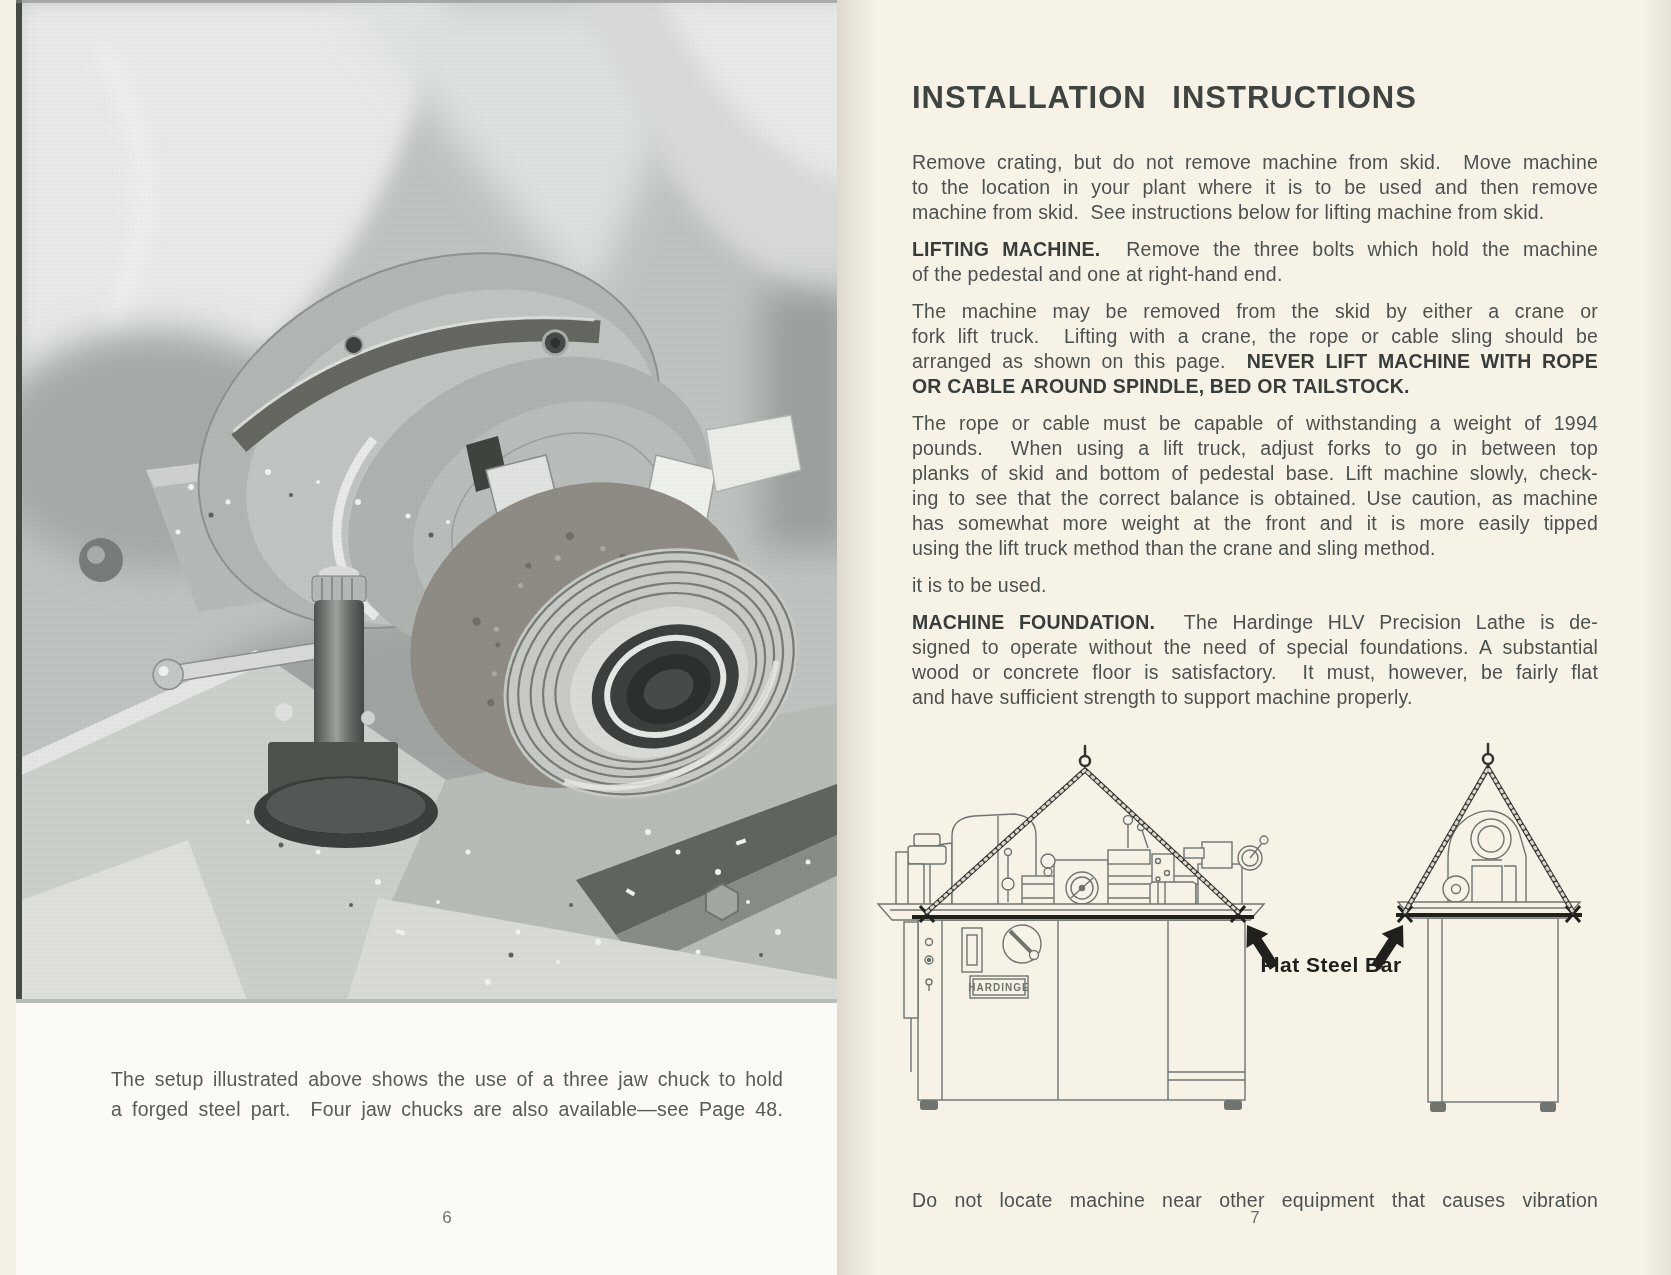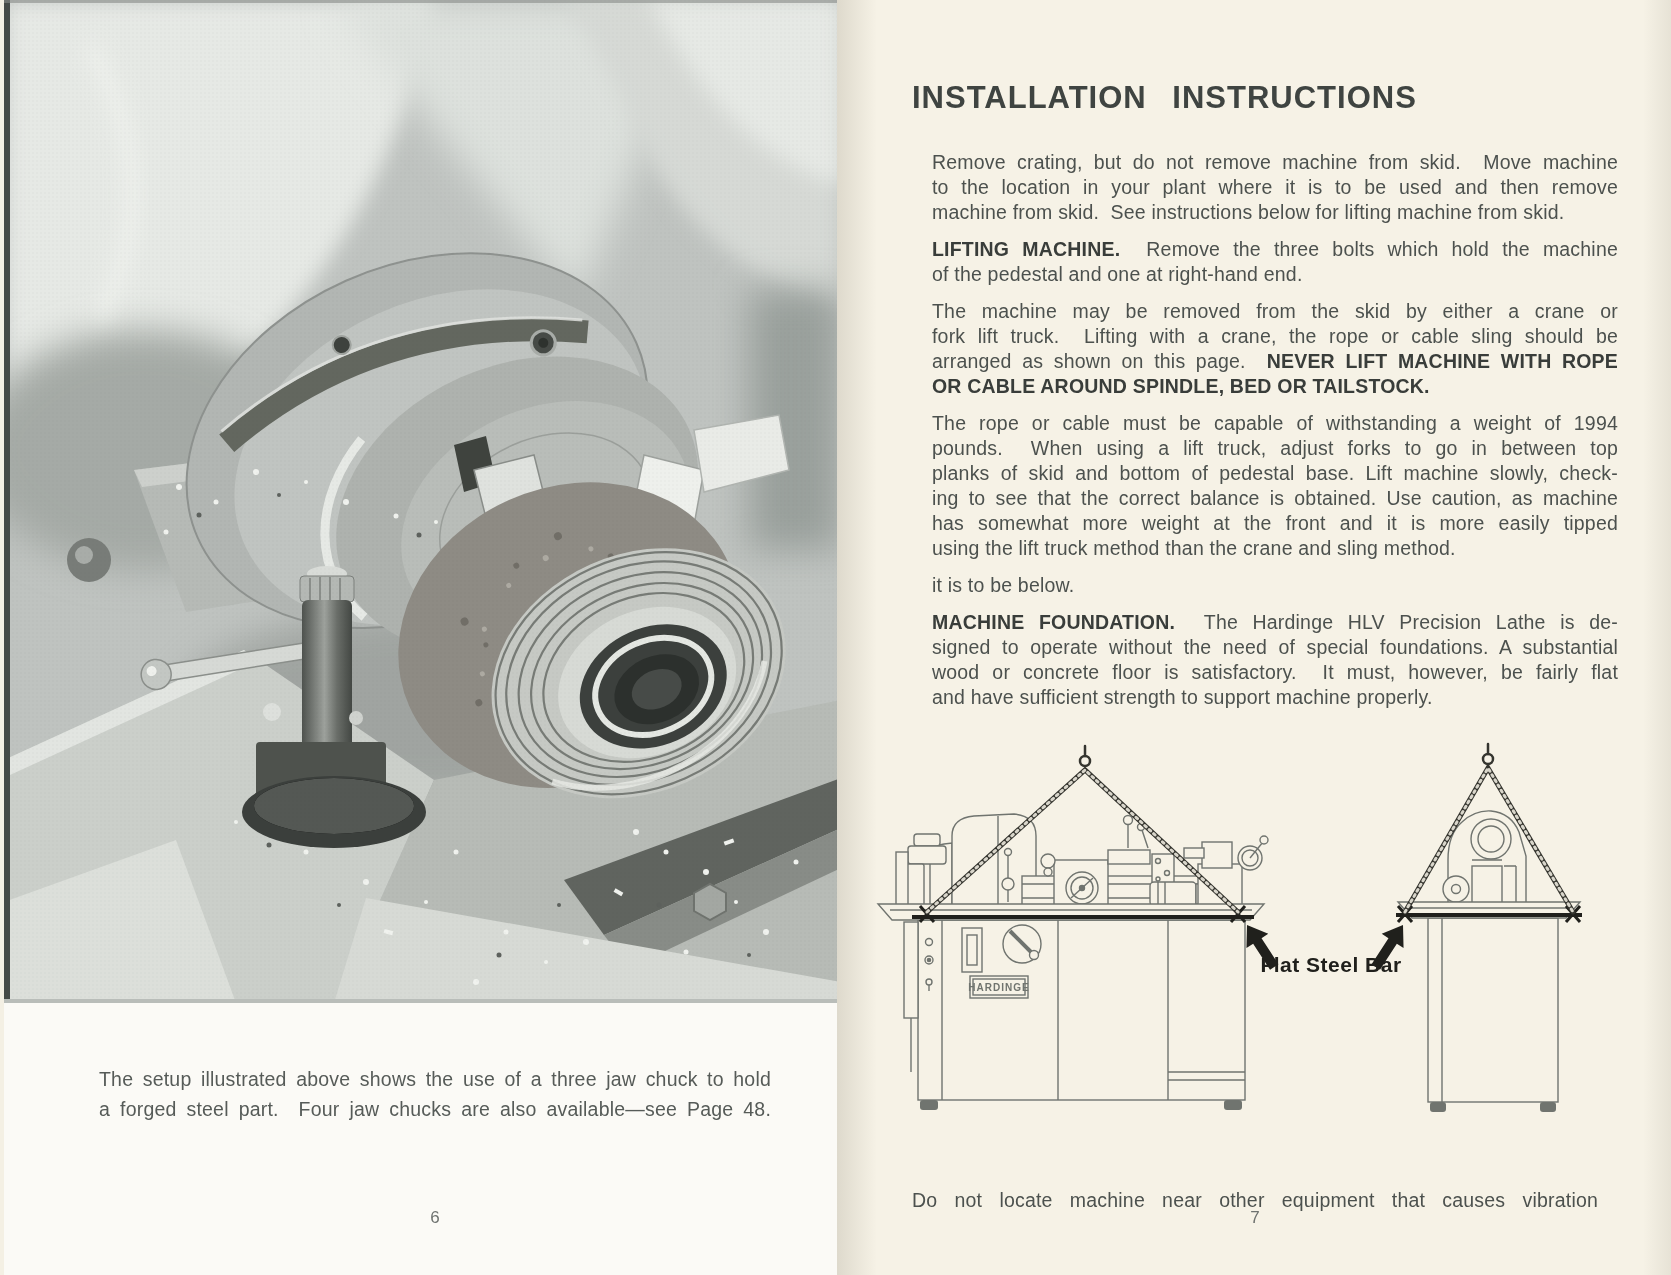--- a/index.html
+++ b/index.html
@@ -1,34 +1,34 @@
 <!DOCTYPE html>
 <html><head>
 <meta charset="utf-8">
 <style>
   html,body{margin:0;padding:0;background:#d8d4c6;}
   #canvas{position:relative;width:1671px;height:1275px;overflow:hidden;
           background:#f4f0e4;font-family:"Liberation Sans",sans-serif;}
   .abs{position:absolute;}
   
-  #left-page{left:4px;top:0;width:837px;height:1275px;background:#fbfaf6;}
+  #left-page{left:16px;top:0;width:837px;height:1275px;background:#fbfaf6;}
   #photo-wrap{left:0;top:0;width:837px;height:1003px;}
   #photo-caption{left:95px;top:1064px;width:672px;font-size:19.5px;line-height:30px;
                  color:#565b58;letter-spacing:.2px;}
   #page-num-left{left:95px;top:1208px;width:672px;text-align:center;font-size:17px;color:#6e726f;}
   
   #right-page{left:837px;top:0;width:834px;height:1275px;background:#f6f2e6;}
   #gutter{left:837px;top:0;width:40px;height:1275px;
           background:linear-gradient(90deg,rgba(95,88,70,.16),rgba(95,88,70,0));}
   #right-edge{left:1643px;top:0;width:28px;height:1275px;
           background:linear-gradient(270deg,rgba(95,88,70,.10),rgba(95,88,70,0));}
   #page-title{left:912px;top:80px;width:686px;font-size:31px;font-weight:bold;
               color:#3f4441;letter-spacing:1px;word-spacing:16px;}
   #body-text{left:912px;top:150px;width:686px;font-size:19.5px;line-height:25px;
-             color:#4c514e;letter-spacing:.2px;margin-left:20px;}
+             color:#4c514e;letter-spacing:.2px;}
   .para{margin:0 0 12px 0;}
   .tline{min-height:25px;}
   .just{text-align:justify;text-align-last:justify;}
   .b{font-weight:bold;color:#393d3a;}
   #footer-note{left:912px;top:1152px;width:686px;font-size:19.5px;line-height:25px;
                color:#4c514e;letter-spacing:.2px;margin-top:36px;}
   #page-num-right{left:912px;top:1208px;width:686px;text-align:center;font-size:17px;color:#6e726f;}
   #diagram{left:850px;top:690px;}
 </style>
 </head>
@@ -243,21 +243,21 @@
       </div>
       <div class="para">
         <div class="tline just"><span>The rope or cable must be capable of withstanding a weight of 1994</span></div>
         <div class="tline just"><span>pounds.&nbsp; When using a lift truck, adjust forks to go in between top</span></div>
         <div class="tline just"><span>planks of skid and bottom of pedestal base. Lift machine slowly, check-</span></div>
         <div class="tline just"><span>ing to see that the correct balance is obtained. Use caution, as machine</span></div>
         <div class="tline just"><span>has somewhat more weight at the front and it is more easily tipped</span></div>
         <div class="tline"><span>using the lift truck method than the crane and sling method.</span></div>
       </div>
       <div class="para">
-        <div class="tline"><span>it is to be below.</span></div>
+        <div class="tline"><span>it is to be used.</span></div>
       </div>
       <div class="para">
         <div class="tline just"><span class="b">MACHINE FOUNDATION.</span><span>&nbsp; The Hardinge HLV Precision Lathe is de-</span></div>
         <div class="tline just"><span>signed to operate without the need of special foundations. A substantial</span></div>
         <div class="tline just"><span>wood or concrete floor is satisfactory.&nbsp; It must, however, be fairly flat</span></div>
         <div class="tline"><span>and have sufficient strength to support machine properly.</span></div>
       </div>
     </div>
 
   <div id="diagram" class="abs">

